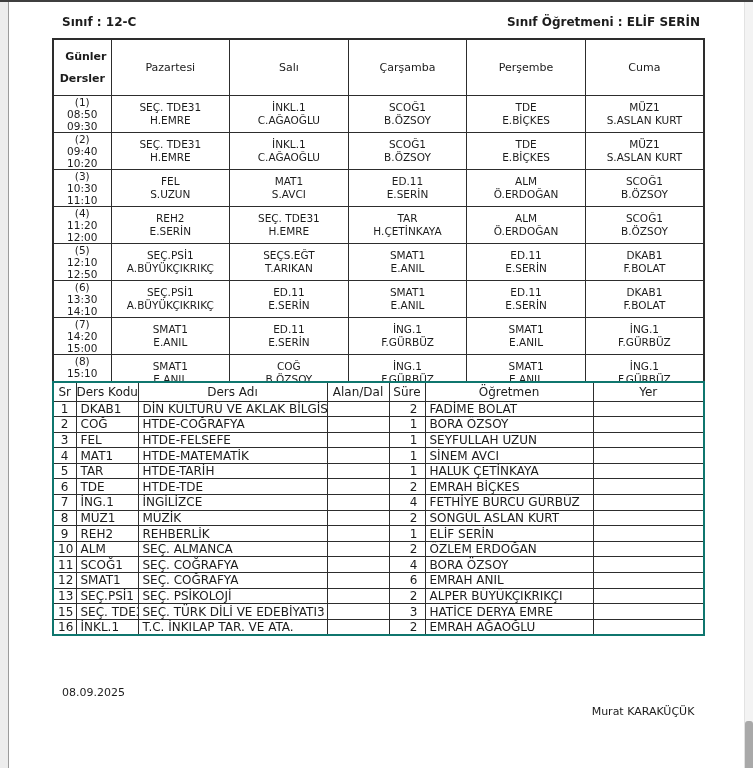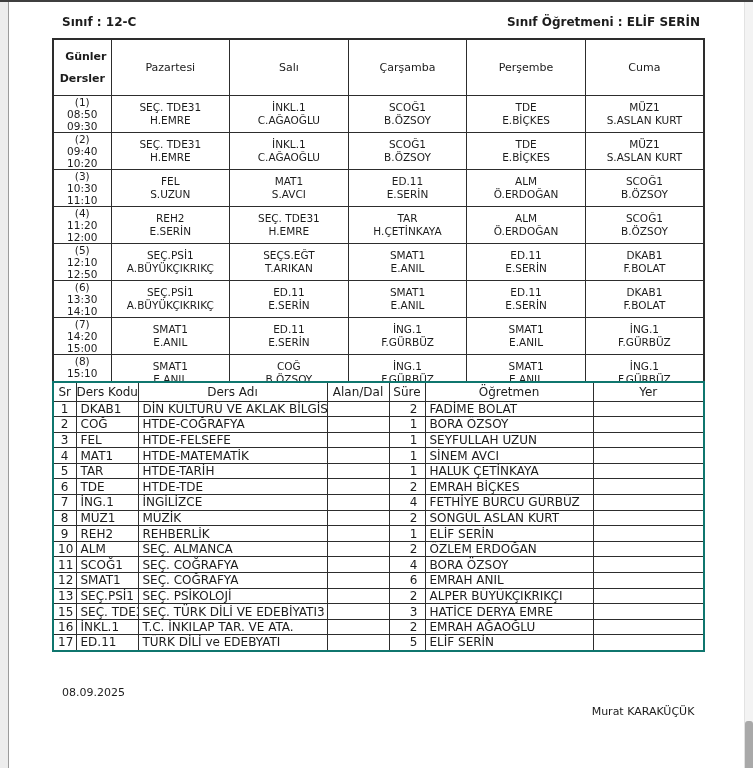--- a/index.html
+++ b/index.html
@@ -437,29 +437,20 @@
         </tr>
         <tr>
           <td class="col-sr">16</td>
           <td class="col-code">İNKL.1</td>
           <td class="col-name">T.C. İNKILAP TAR. VE ATA.</td>
           <td class="col-alan"></td>
           <td class="col-sure">2</td>
           <td class="col-teacher">EMRAH AĞAOĞLU</td>
           <td class="col-yer"></td>
         </tr>
-        <tr>
-          <td class="col-sr">17</td>
-          <td class="col-code">ED.11</td>
-          <td class="col-name">TÜRK DİLİ ve EDEBYATI</td>
-          <td class="col-alan"></td>
-          <td class="col-sure">5</td>
-          <td class="col-teacher">ELİF SERİN</td>
-          <td class="col-yer"></td>
-        </tr>
       </tbody>
   </table>
 
   <div class="date">08.09.2025</div>
 
   <div class="signature">
     <div>Murat KARAKÜÇÜK</div>
   </div>
 
   <div class="scrollbar">

